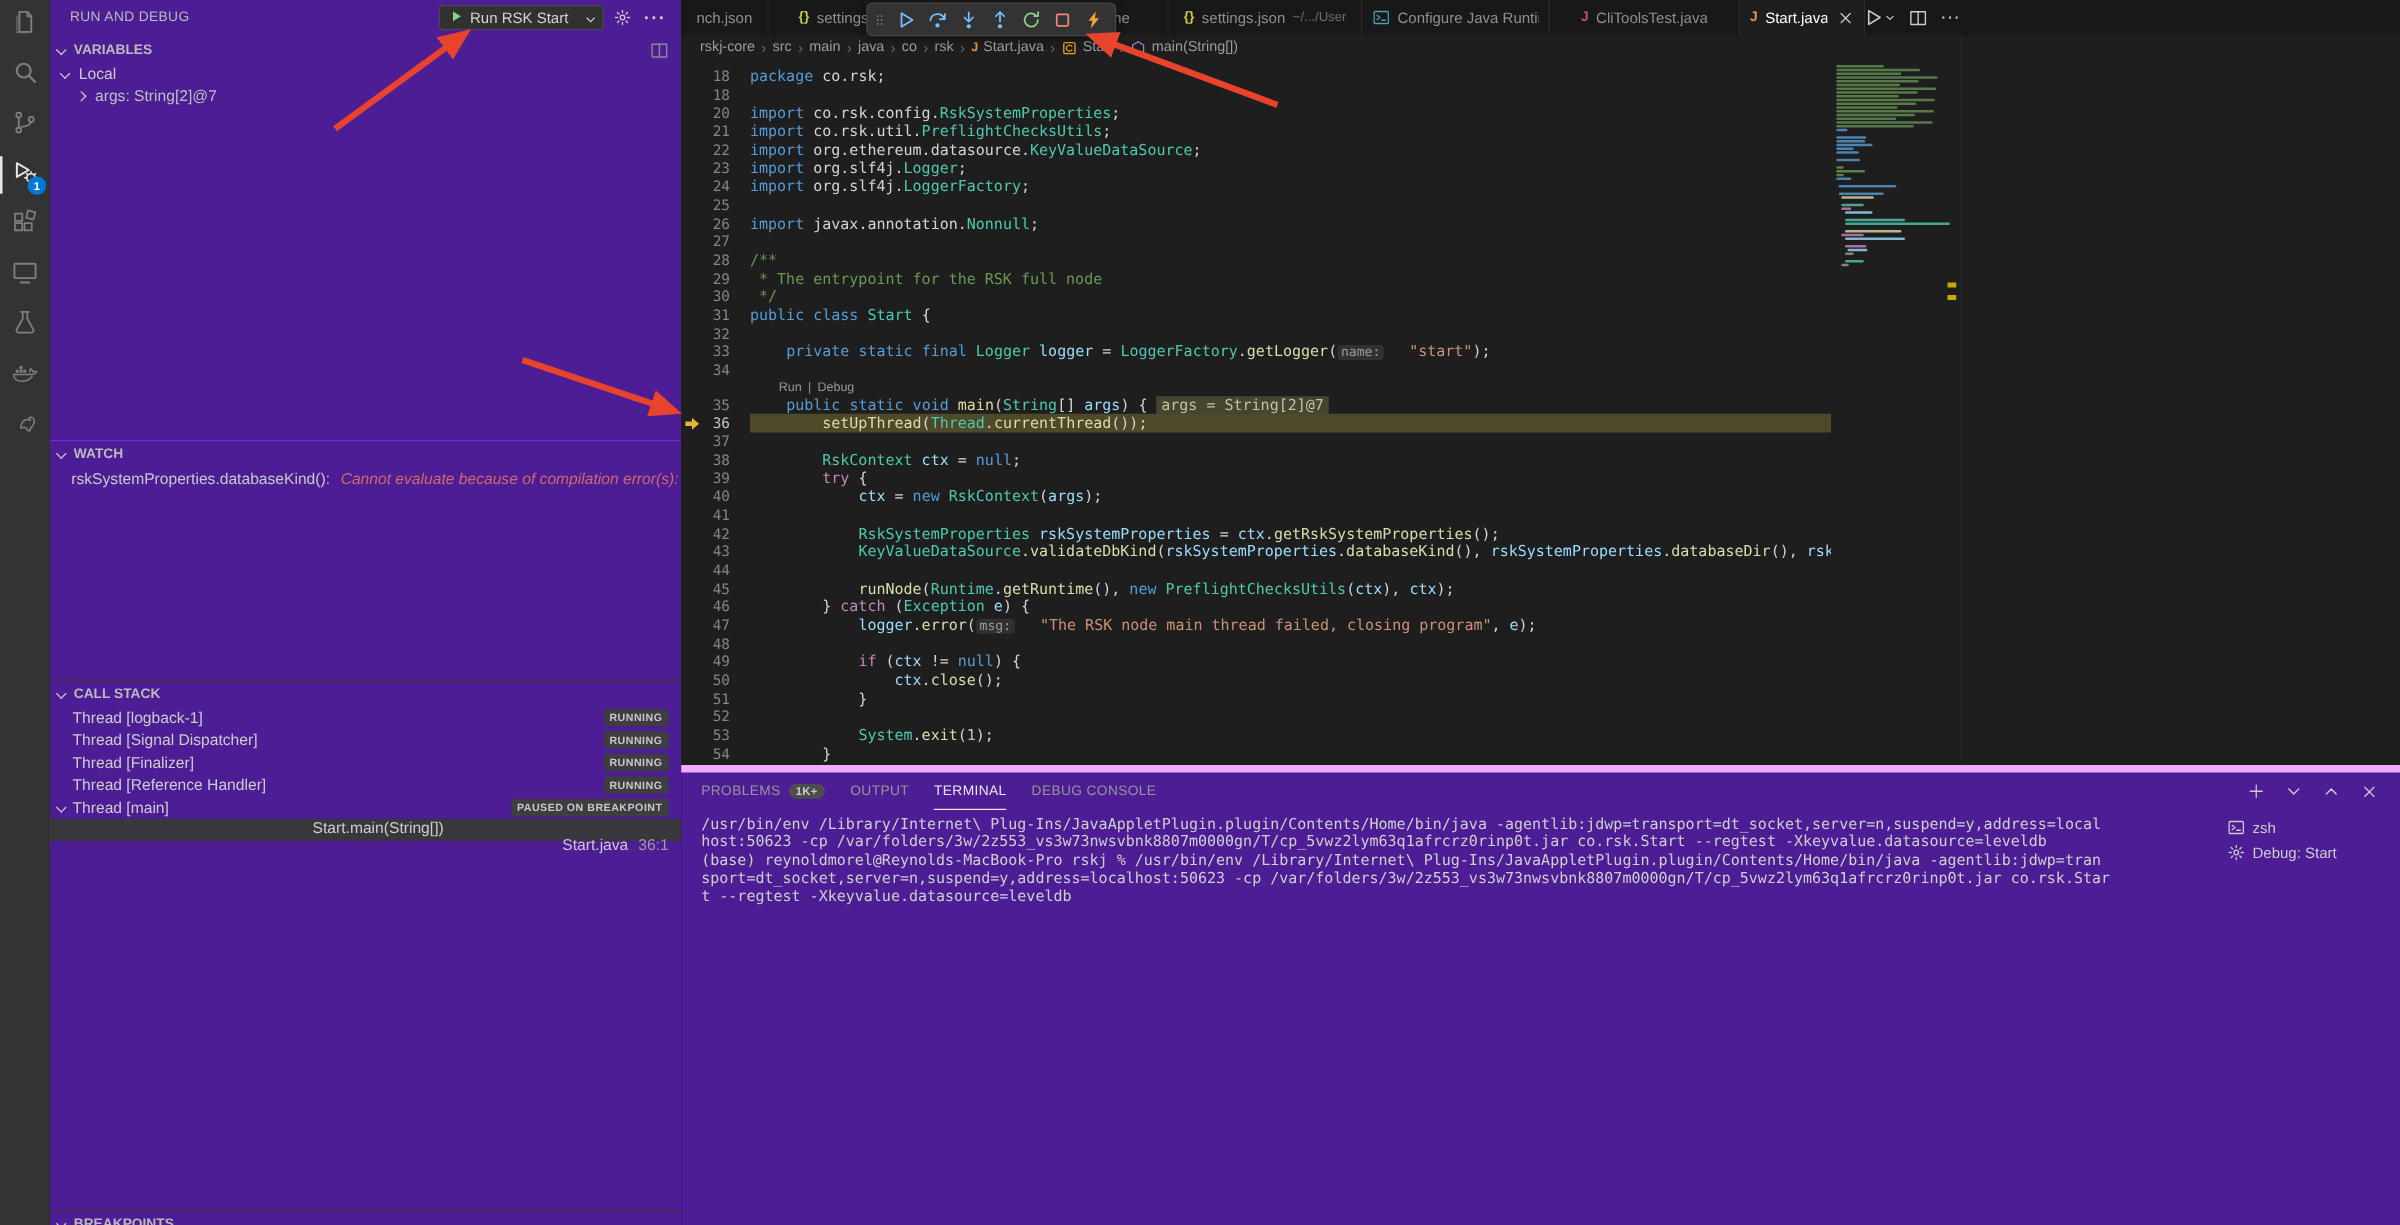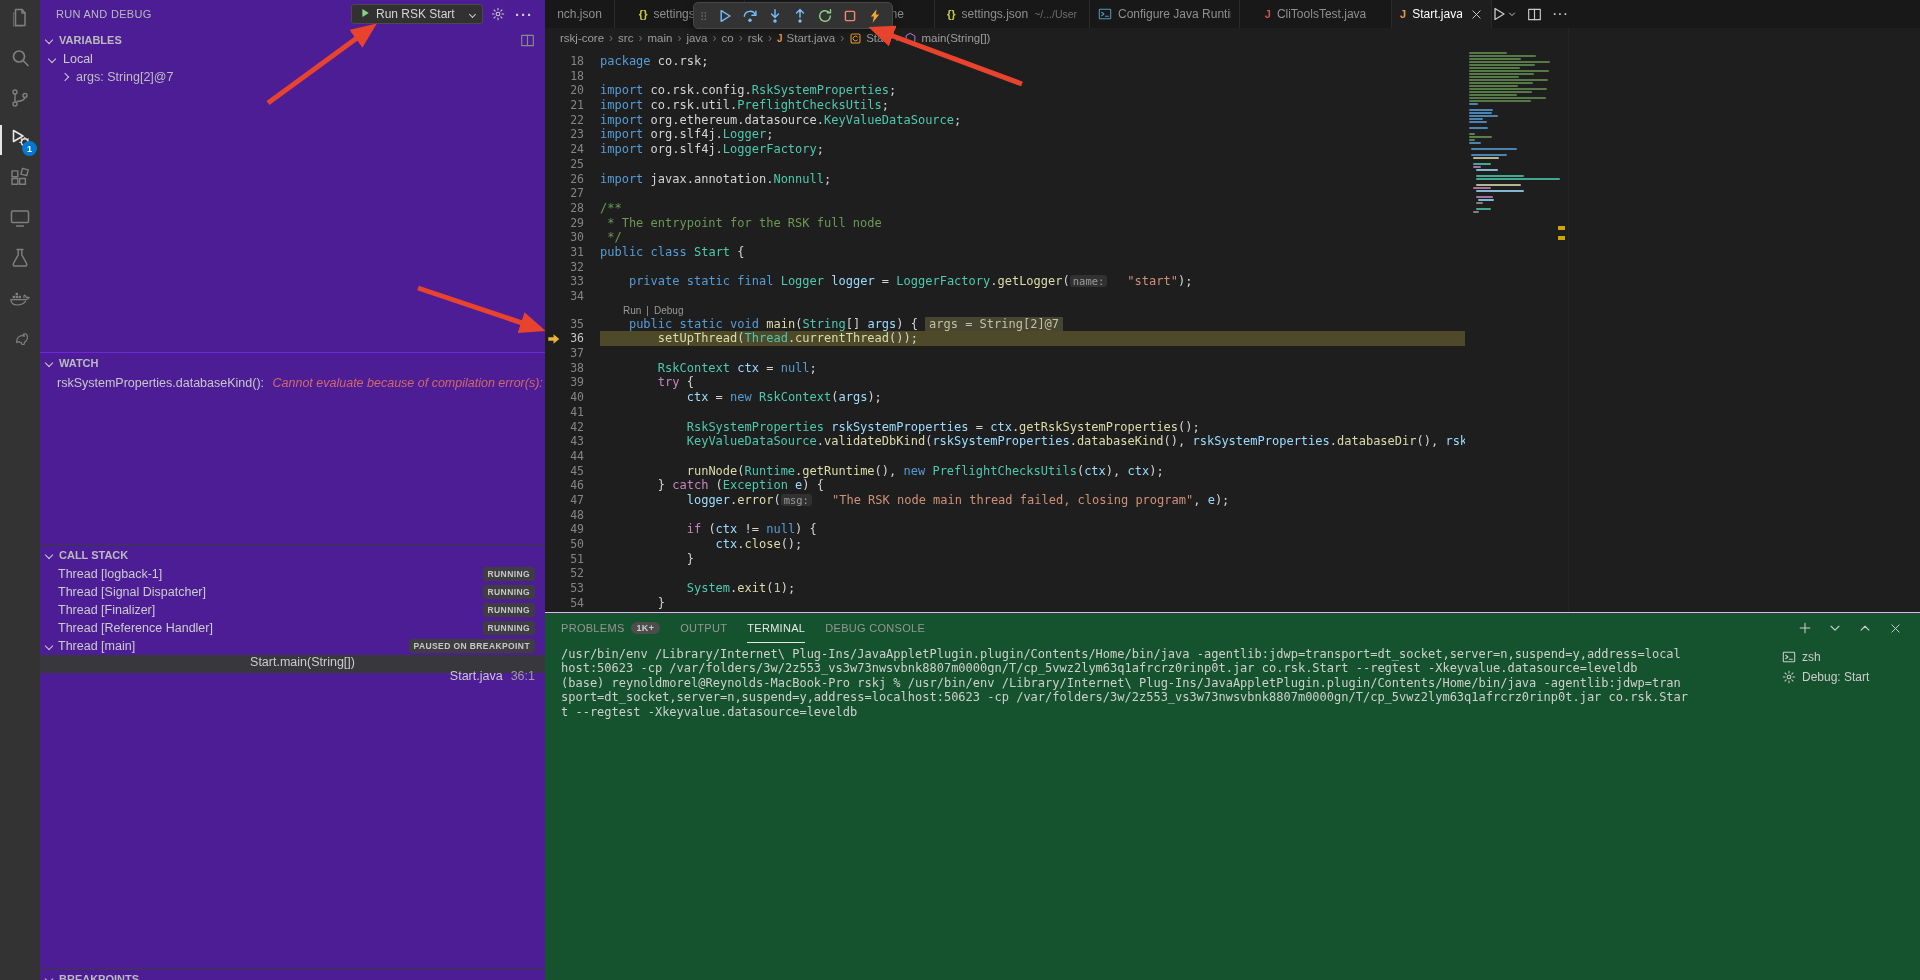--- a/index.html
+++ b/index.html
@@ -80,21 +80,21 @@
   .tk-v{color:#9cdcfe;}.tk-s{color:#ce9178;}.tk-cm{color:#6a9955;}.tk-n2{color:#b5cea8;}.tk-p{color:#d4d4d4;}
   .tk-h{background:#313131;color:#9a9a9a;border-radius:3px;padding:0 3px;margin-right:20px;font-size:10.5px;}
   .tk-dv{background:#454532;color:#c2c29e;margin-left:7px;padding:0 4px;}
   .minimap{position:absolute;left:920px;top:0;width:91px;height:100%;background:#1e1e1e;padding-top:4px;box-sizing:border-box;cursor:pointer;}
   .mbar{height:2px;margin-bottom:1px;border-radius:1px;}
   .ruler{position:absolute;left:1011px;top:0;width:12px;height:100%;}
   .tick{position:absolute;left:2px;width:7px;height:4px;background:#cca700;}
   .t1{top:178px;}.t2{top:188px;}
 
   
-  .panel{position:absolute;top:612px;left:0;right:0;bottom:0;background:#14532d;border-top:1px solid #f0abfc;}
+  .panel{position:absolute;top:612px;left:0;right:0;bottom:0;background:#4c1d95;border-top:6px solid #f0abfc;}
   .panel-header{position:relative;height:30px;display:flex;align-items:center;gap:20px;padding-left:16px;}
   .ptab{font-size:11px;color:#969696;letter-spacing:.3px;height:30px;display:flex;align-items:center;gap:6px;cursor:pointer;border-bottom:1px solid transparent;box-sizing:border-box;}
   .ptab.active{color:#e7e7e7;border-bottom-color:#e7e7e7;}
   .pbadge{background:#4d4d4d;color:#cccccc;font-size:9px;padding:1px 6px;border-radius:8px;font-weight:bold;}
   .panel-actions{position:absolute;right:16px;top:0;height:30px;display:flex;align-items:center;gap:12px;}
   .pa{width:18px;height:18px;display:flex;align-items:center;justify-content:center;cursor:pointer;}
   .terminal{position:absolute;left:16px;top:34px;right:150px;font-family:"DejaVu Sans Mono","Liberation Mono",monospace;font-size:12px;line-height:14.4px;color:#cfcfcf;overflow:hidden;cursor:text;}
   .tline{white-space:pre;}
   .term-list{position:absolute;right:4px;top:34px;width:142px;}
   .tl-row{height:20px;display:flex;align-items:center;gap:6px;font-size:12px;color:#cccccc;padding-left:8px;cursor:pointer;}

